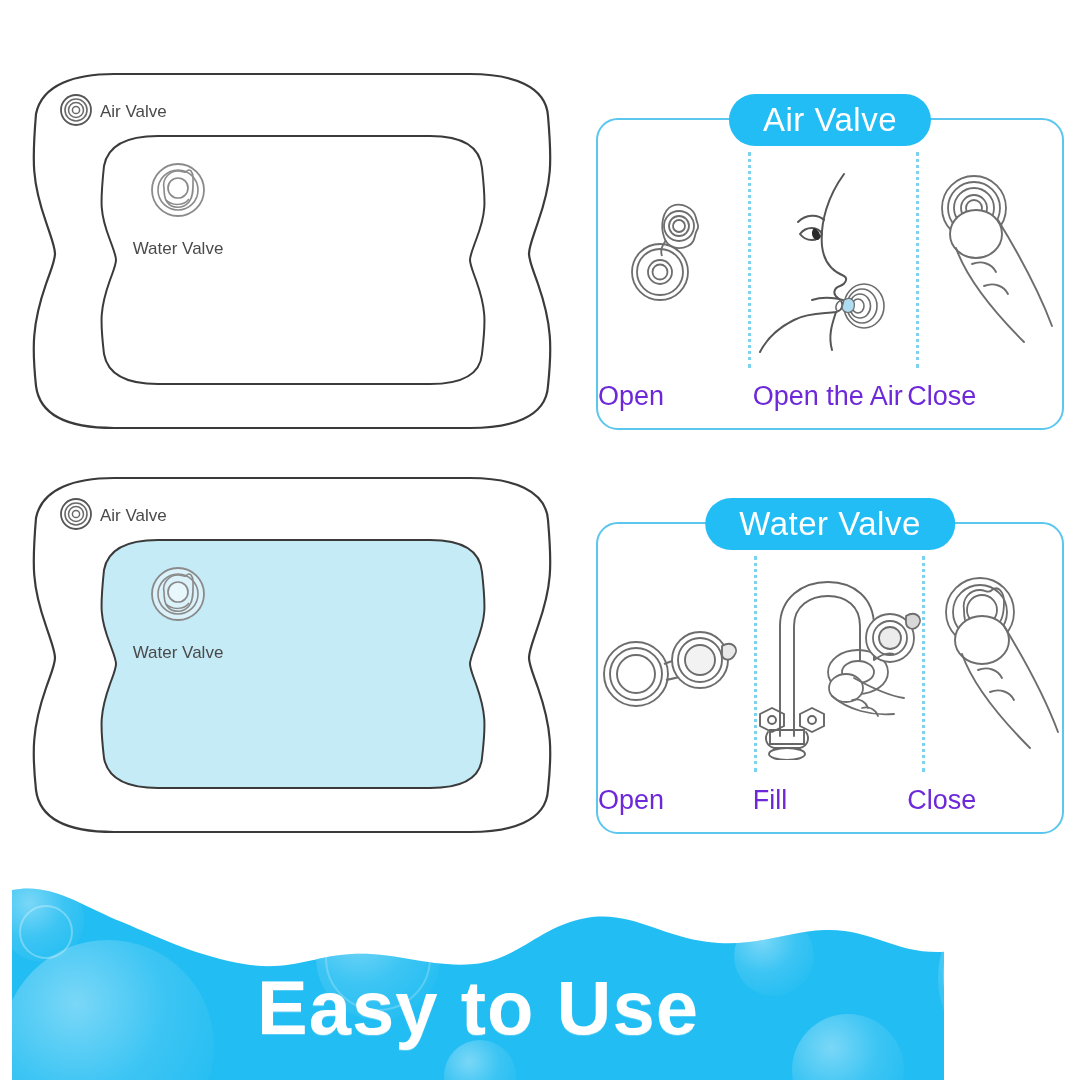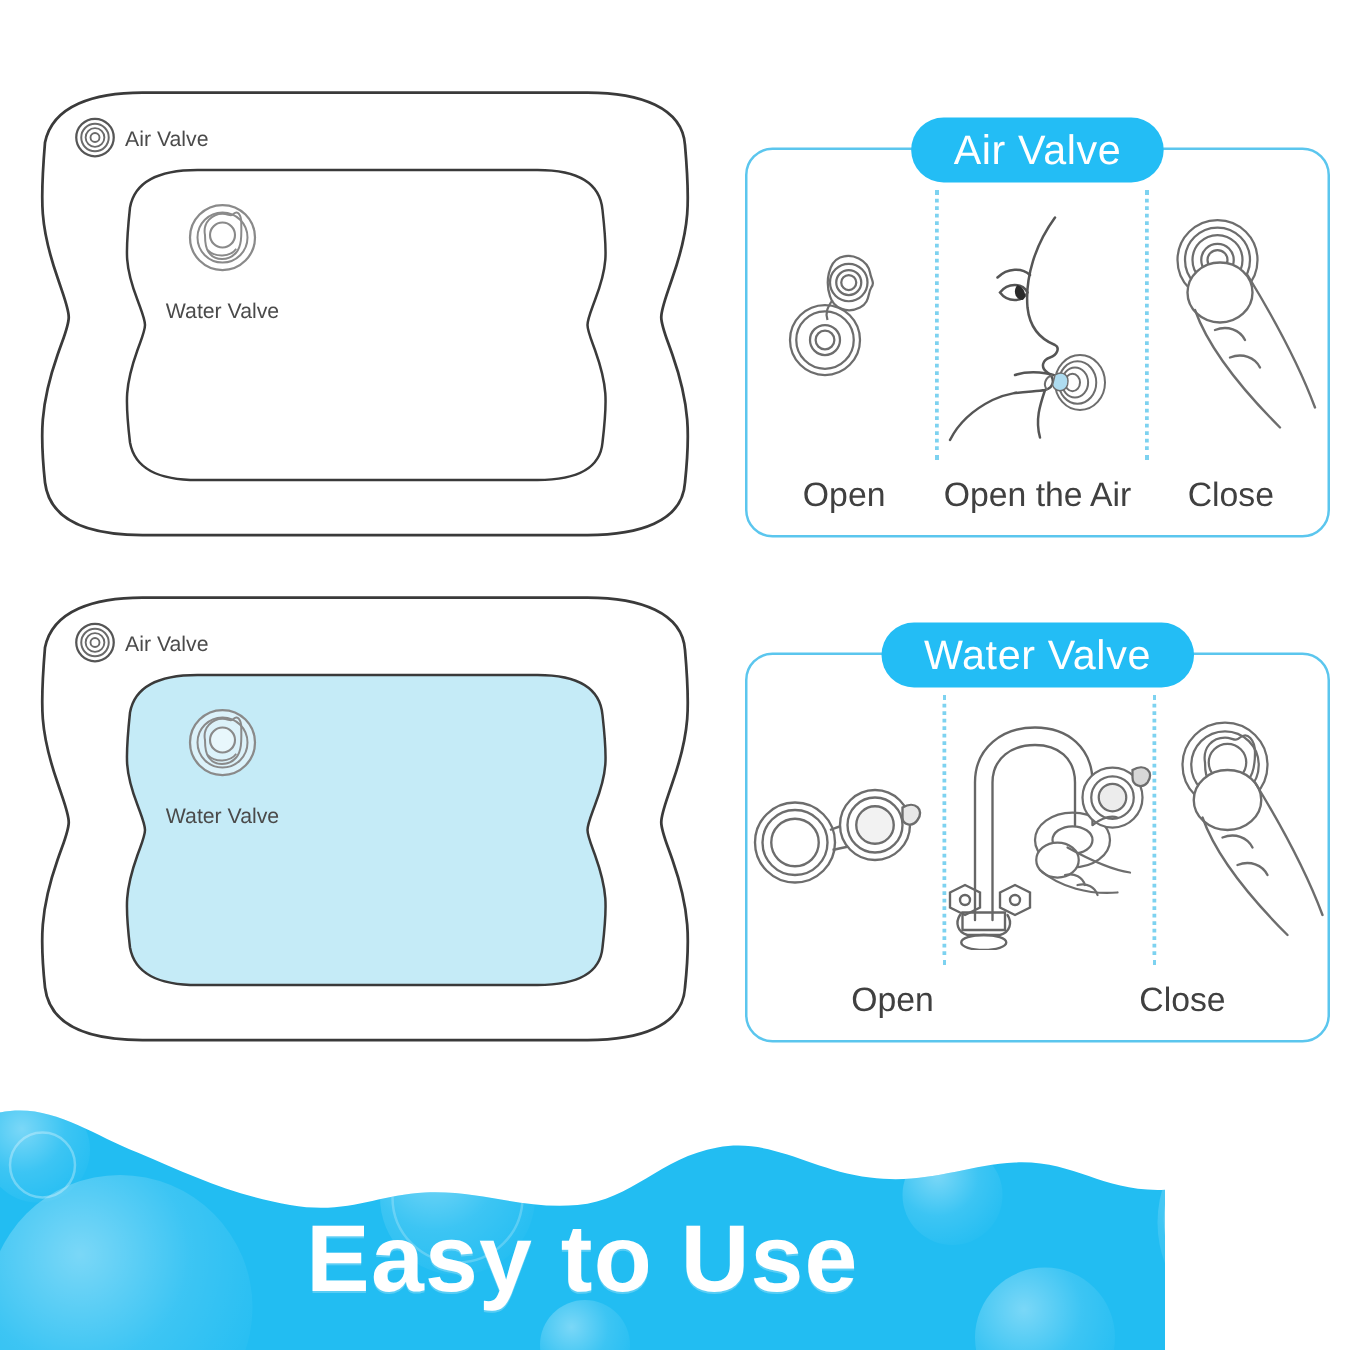--- a/index.html
+++ b/index.html
@@ -64,33 +64,32 @@
     width:0;
     border-left:3px dotted #7DD2F0;
   }
   .panel-labels{
     position:absolute;
     left:0; right:0; bottom:16px;
     display:flex;
   }
   .step-label{
     flex:1 1 0;
-    text-align:center;
-    color:#404040;
+    color:#6d28d9;
     font-size:27px;
     white-space:nowrap;
   }
 
   
   .art-svg{ display:block; }
 
   
   #banner{
     position:absolute;
-    left:0; bottom:0;
+    left:12px; bottom:0;
     width:932px; height:220px;
     overflow:hidden;
   }
   .banner-caption{
     position:absolute;
     left:0; right:0;
     top:104px;
     text-align:center;
     color:#ffffff;
     font-size:76px;
@@ -335,20 +334,21 @@
               <path d="M56,106 C66,102 76,106 80,114" fill="none"></path>
               <path d="M68,128 C78,124 88,128 92,136" fill="none"></path>
             </g>
           </svg>
         </div>
 
       </div>
 
       <div class="panel-labels">
         <div class="step-label">Open</div>
+        <div class="step-label">Fill</div>
         <div class="step-label">Close</div>
       </div>
     </div>
   </div>
 
   <div id="banner">
     <svg width="1080" height="220" viewBox="0 0 1080 220">
       <defs>
         <clipPath id="waveClip">
           <path d="M0,30 C40,22 70,46 110,62 C152,80 186,96 232,104

